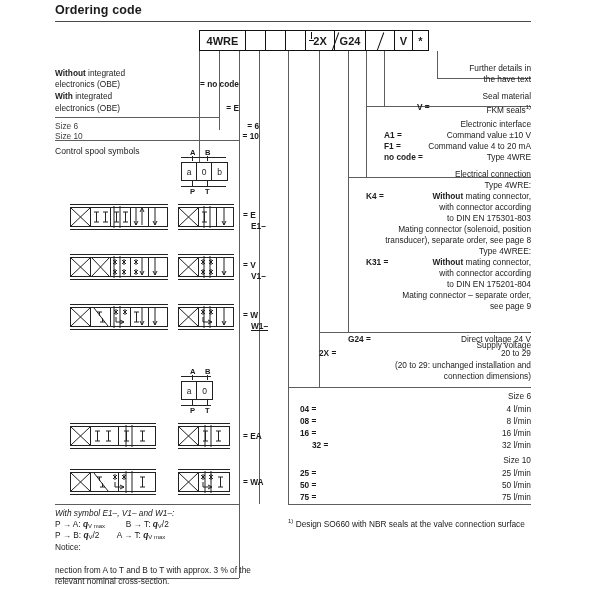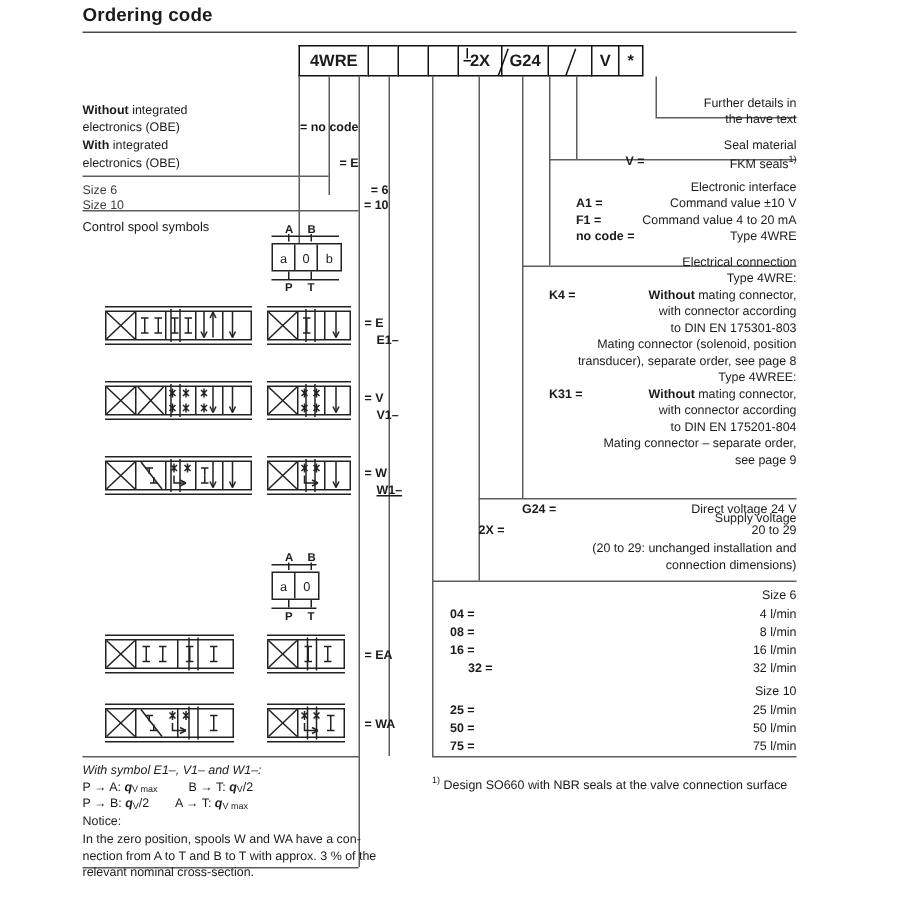--- a/index.html
+++ b/index.html
@@ -434,21 +434,20 @@
     <span>P → A: </span><i><b>q</b></i><span class="sub">V max</span>
     <span style="display:inline-block;width:16px;"></span>
     <span>B → T: </span><i><b>q</b></i><span class="sub">V</span><span>/2</span>
   </div>
   <div class="notice" style="top:530px;">
     <span>P → B: </span><i><b>q</b></i><span class="sub">V</span><span>/2</span>
     <span style="display:inline-block;width:13px;"></span>
     <span>A → T: </span><i><b>q</b></i><span class="sub">V max</span>
   </div>
   <div class="notice b" style="top:542px;">Notice:</div>
-  <div class="notice" style="top:554px;">In the zero position, spools W and WA have a con-</div>
   <div class="notice" style="top:565px;">nection from A to T and B to T with approx. 3 % of the</div>
   <div class="notice" style="top:576px;">relevant nominal cross-section.</div>
 
   <div class="rt" style="top:63px;">Further details in</div>
   <div class="rt" style="top:74px;">the have text</div>
 
   <div class="rt b" style="top:91px;">Seal material</div>
   <div class="code-key" style="left:417px;top:102px;">V =</div>
   <div class="rt" style="top:102px;">
     <span>FKM seals</span><sup>1)</sup>

